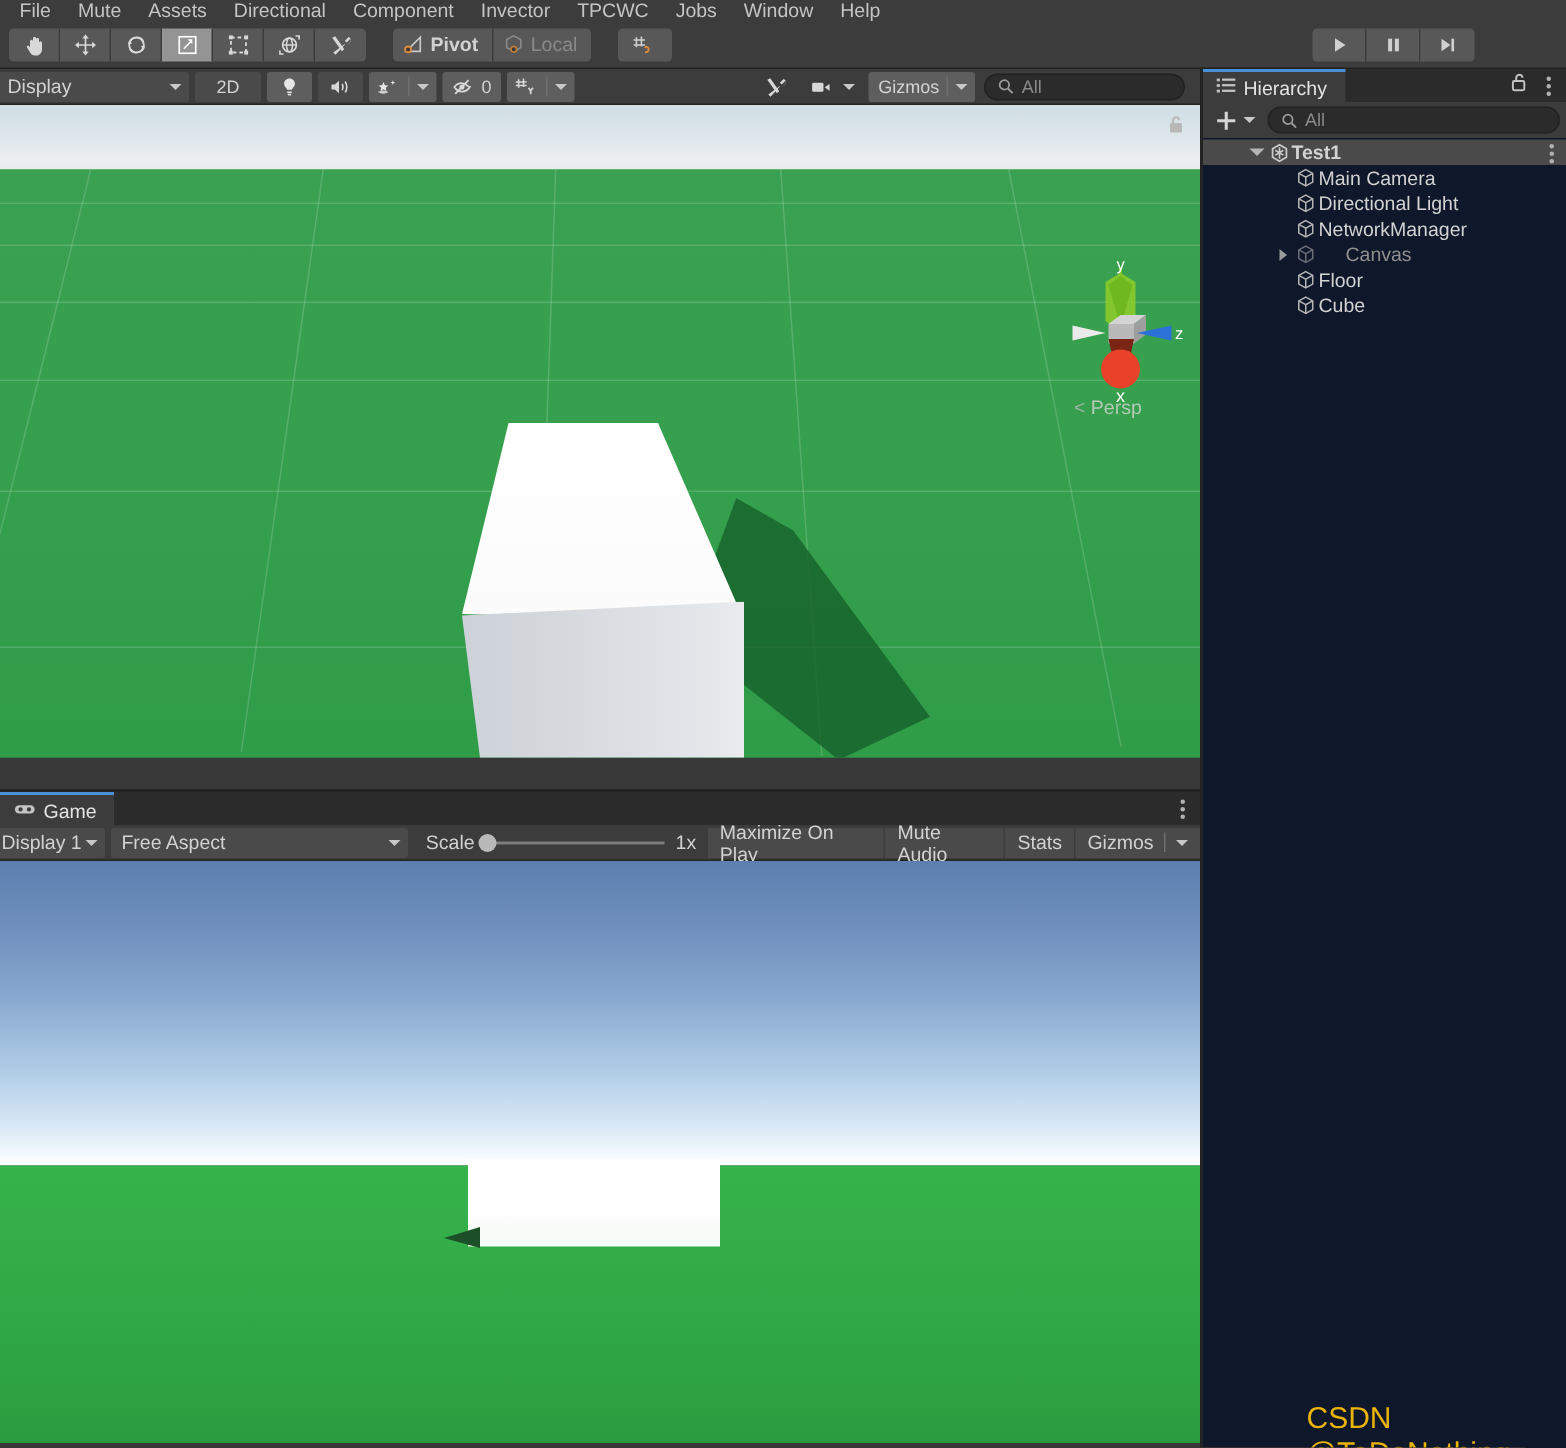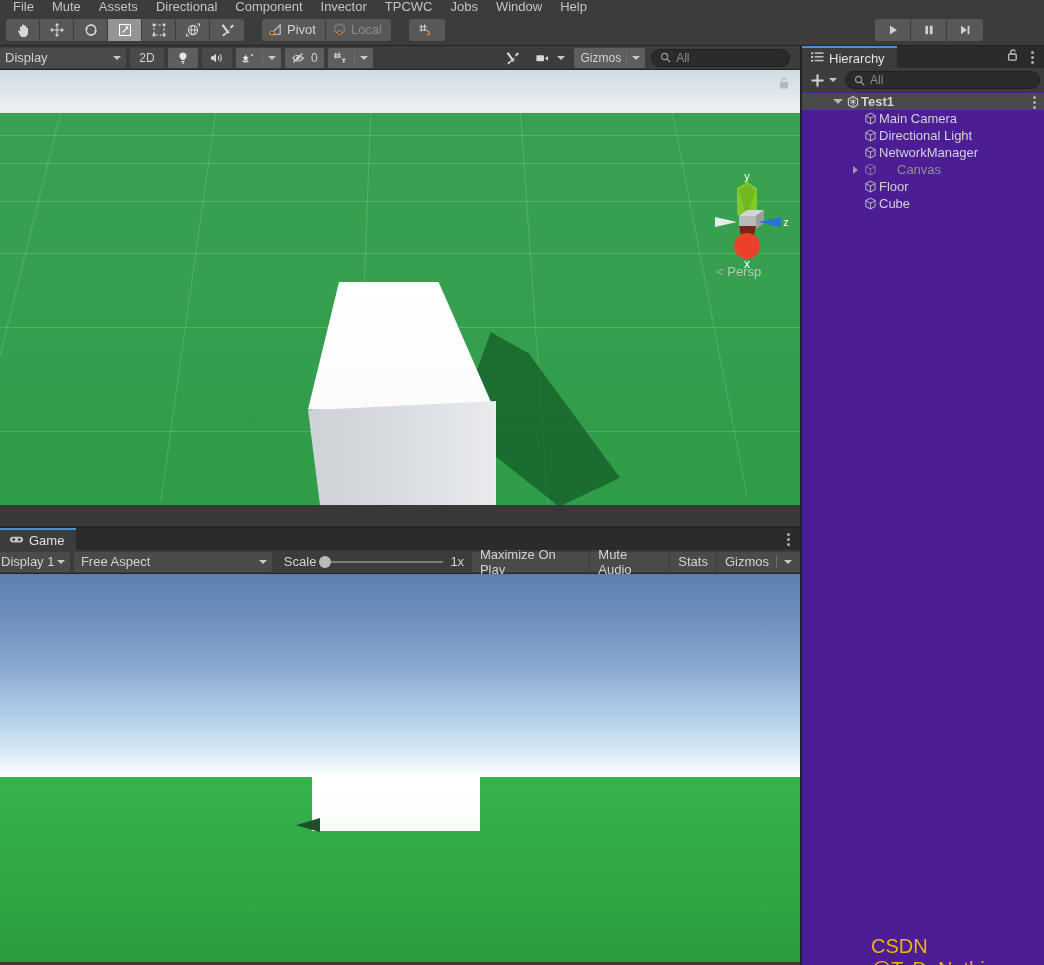--- a/index.html
+++ b/index.html
@@ -39,21 +39,21 @@
   .tbtn:last-child { border-radius: 0 3px 3px 0; border-right: none; }
   .tbtn.active { background: #949494; }
   .tbtn svg { display: block; }
 
   .pivgroup { display: flex; align-items: center; margin-left: 18px; }
   .pivbtn {
     height: 22px; background: #585858; display: flex; align-items: center;
     padding: 0 9px 0 6px; color: #d2d2d2; font-size: 13px; gap: 4px;
     border-right: 1px solid #3c3c3c;
   }
-  .pivbtn:first-child { border-radius: 3px 0 0 3px; }
+  .pivbtn:first-child { border-radius: 3px 0 0 3px; font-weight: bold; }
   .pivbtn:last-child { border-radius: 0 3px 3px 0; border-right: none; }
   .pivbtn.dim { color: #8a8a8a; }
   .snapgroup { margin-left: 18px; }
   .snapbtn {
     width: 36px; height: 22px; background: #585858; border-radius: 3px;
     display: flex; align-items: center; justify-content: center;
   }
 
   .playgroup { position: absolute; left: 875px; top: 5px; display: flex; }
   .playbtn {
@@ -157,21 +157,21 @@
 
   
   .hier-panel { position: absolute; left: 802px; top: 46px; width: 242px; height: 919px; background: #383838; }
   .hier-tabbar { position: relative; height: 22px; background: #2b2b2b; display: flex; align-items: stretch; }
   .hier-toolbar { height: 24px; background: #3c3c3c; display: flex; align-items: center; padding: 0 4px; gap: 5px; }
   .plus-btn { display: flex; align-items: center; gap: 3px; padding: 0 3px; }
   .hier-search {
     flex: 1; height: 18px; background: #2b2b2b; border: 1px solid #212121; border-radius: 9px;
     display: flex; align-items: center; padding: 0 8px; gap: 5px; color: #8a8a8a; font-size: 12px;
   }
-  .hier-list { background: #4c1d95; height: 873px; padding-top: 1px; }
+  .hier-list { background: #0f172a; height: 873px; padding-top: 1px; }
   .hrow { height: 17px; display: flex; align-items: center; font-size: 13px; color: #d2d2d2; position: relative; }
   .hrow.selected { background: #4a4a4a; }
   .hrow.dim span.lbl { color: #8f8f8f; margin-left: 18px; }
   .hrow .tri { width: 13px; display: flex; align-items: center; justify-content: center; }
   .hrow .ico { width: 17px; display: flex; align-items: center; justify-content: center; }
   .hrow .lbl { white-space: nowrap; }
   .hrow .kebab { position: absolute; right: 4px; top: 1px; }
   .tri-down { width:0;height:0;border-left:5px solid transparent;border-right:5px solid transparent;border-top:5px solid #b4b4b4; }
   .tri-right { width:0;height:0;border-top:4px solid transparent;border-bottom:4px solid transparent;border-left:5px solid #9a9a9a; }
 
@@ -306,21 +306,21 @@
     </div>
   </div>
 
   <div class="scene-panel">
 
     <div class="scene-toolbar">
       <div class="shaded-dd">
         <span>Display</span>
         <span class="caret"></span>
       </div>
-      <div class="sbtn" style="width:34px;padding:0;">
+      <div class="sbtn" style="width:44px;padding:0;">
         <span>2D</span>
       </div>
       <div class="sbtn on" style="width:30px;padding:0;">
         <svg width="14" height="14" viewBox="0 0 14 14">
             <path d="M7 1.4c-2.1 0-3.6 1.6-3.6 3.4 0 1.4.8 2.2 1.5 3 .3.4.5.7.5 1.1h3.2c0-.4.2-.7.5-1.1.7-.8 1.5-1.6 1.5-3 0-1.8-1.5-3.4-3.6-3.4z" fill="#e6e6e6"></path>
             <rect x="5.5" y="10" width="3" height="1.1" fill="#e6e6e6"></rect>
             <rect x="5.9" y="11.6" width="2.2" height="1" fill="#e6e6e6"></rect>
           </svg>
       </div>
       <div class="sbtn" style="width:30px;padding:0;">

